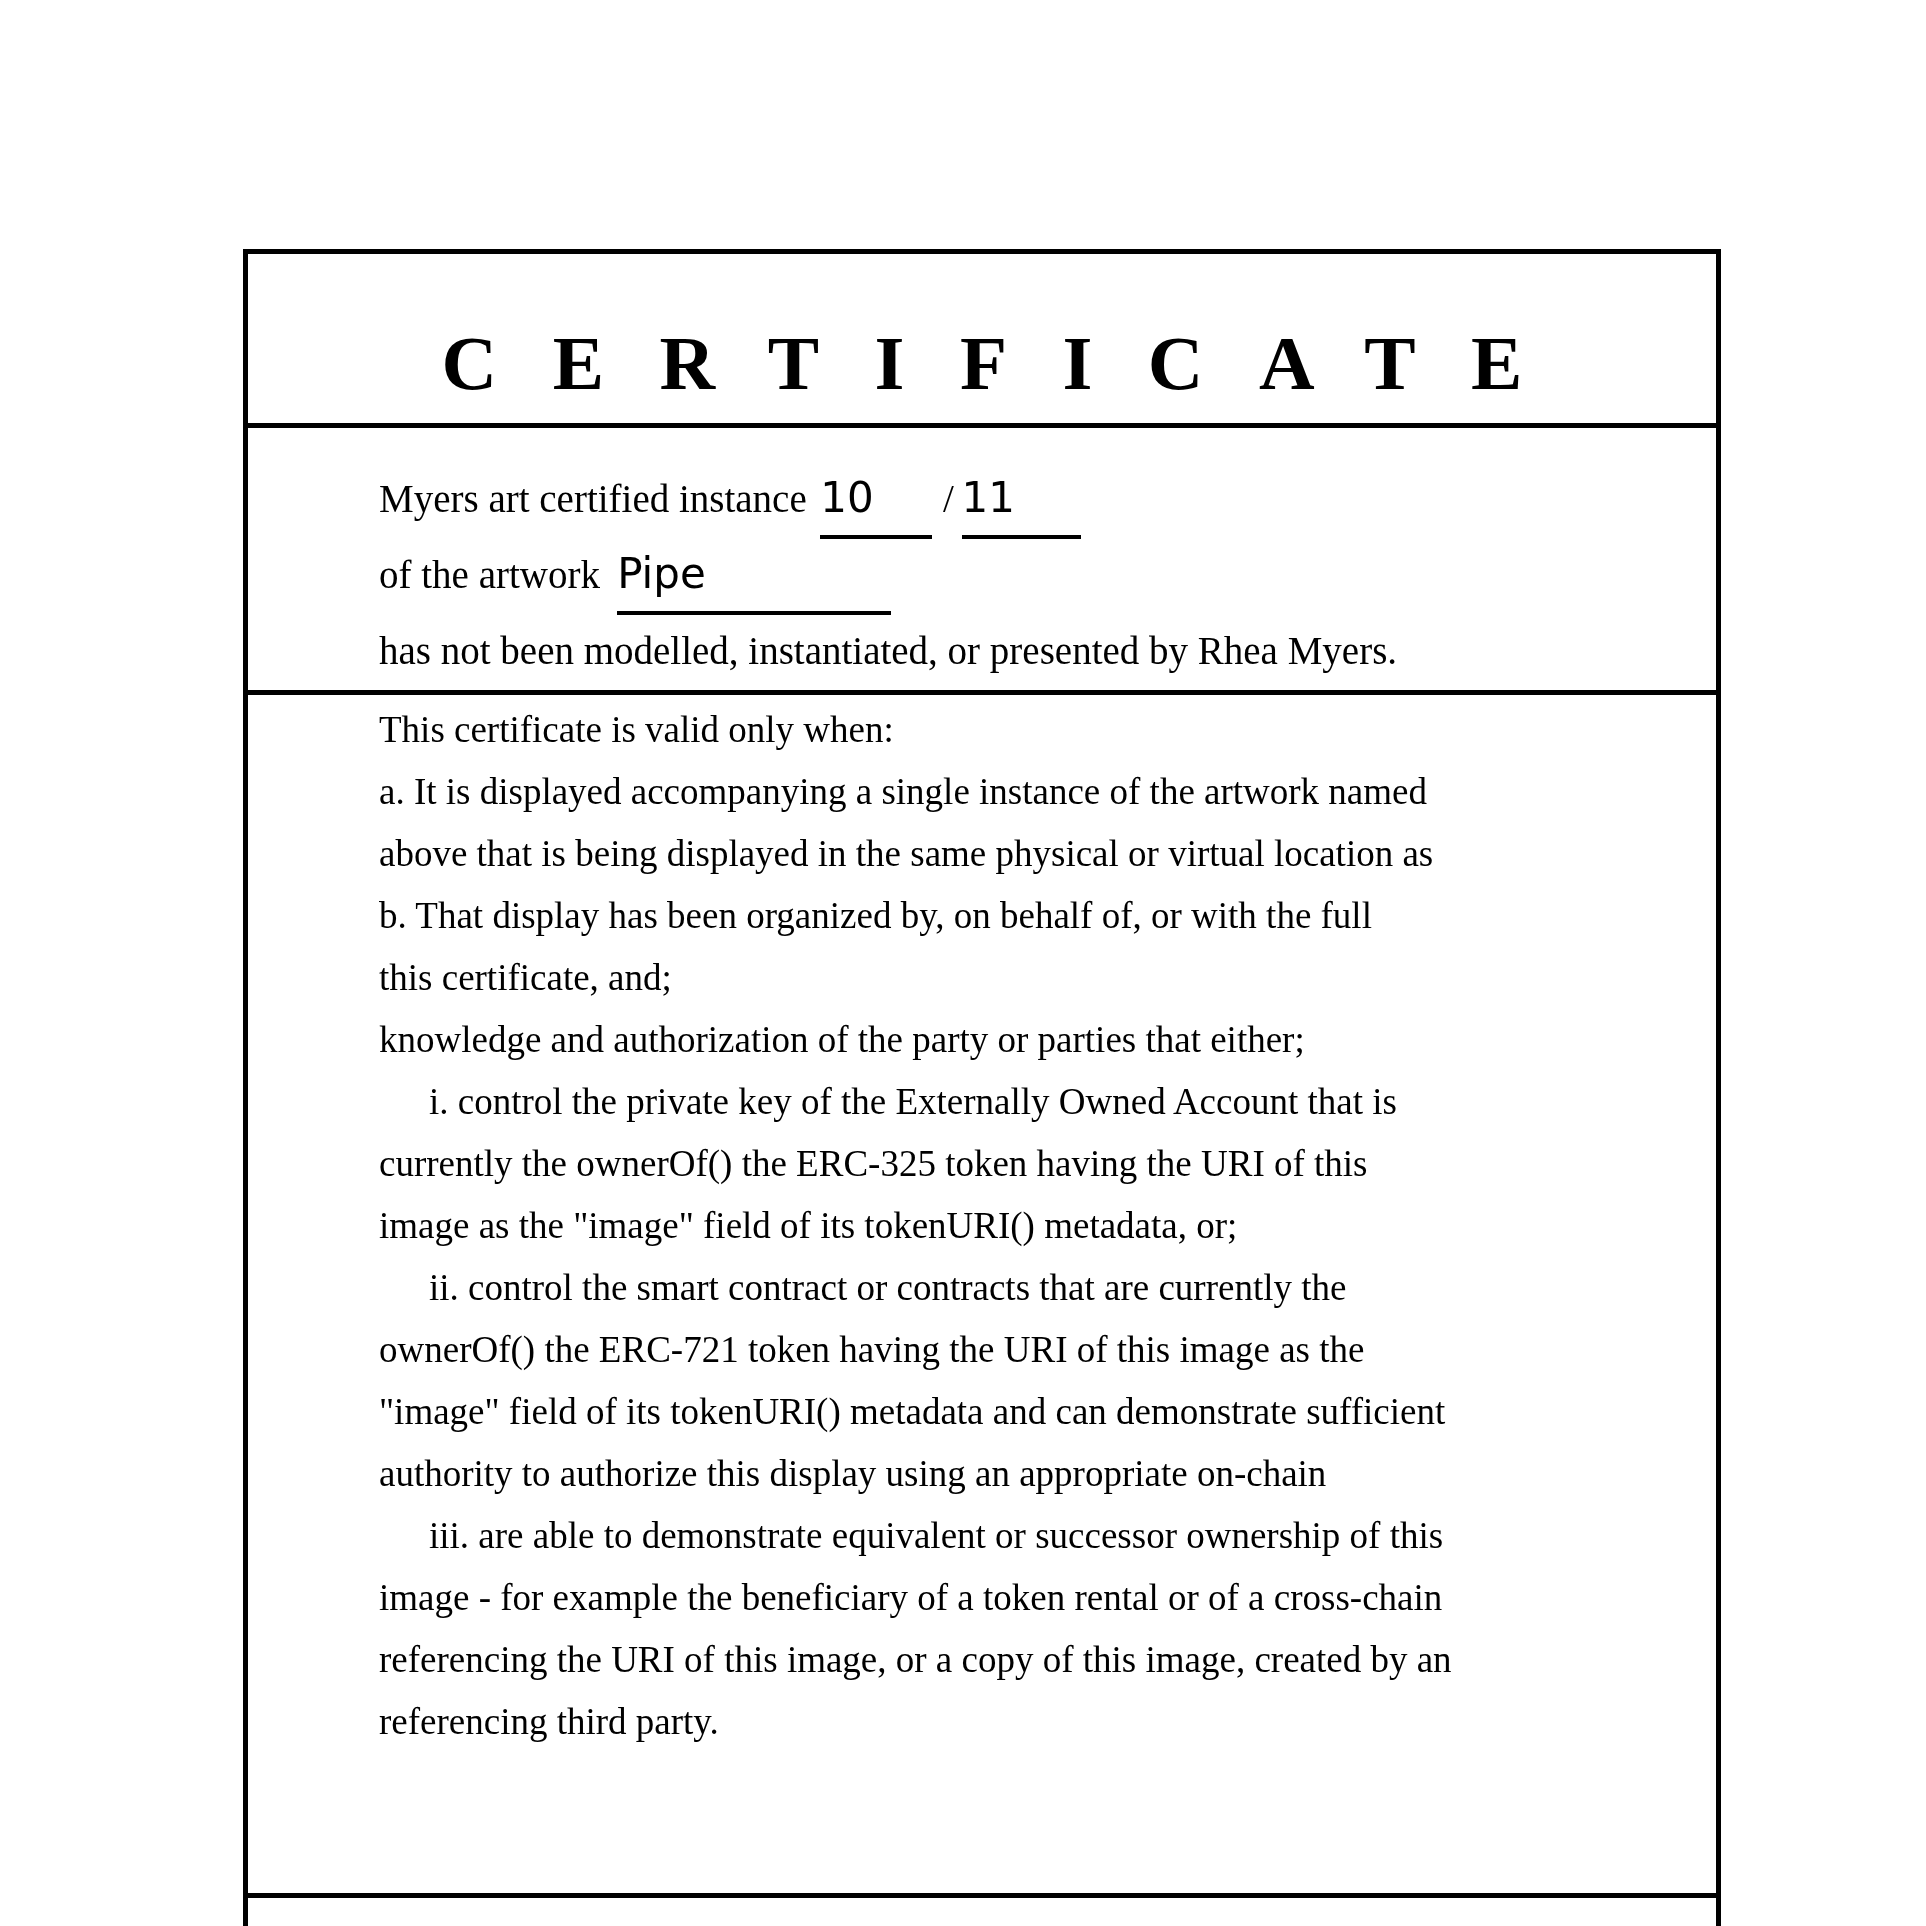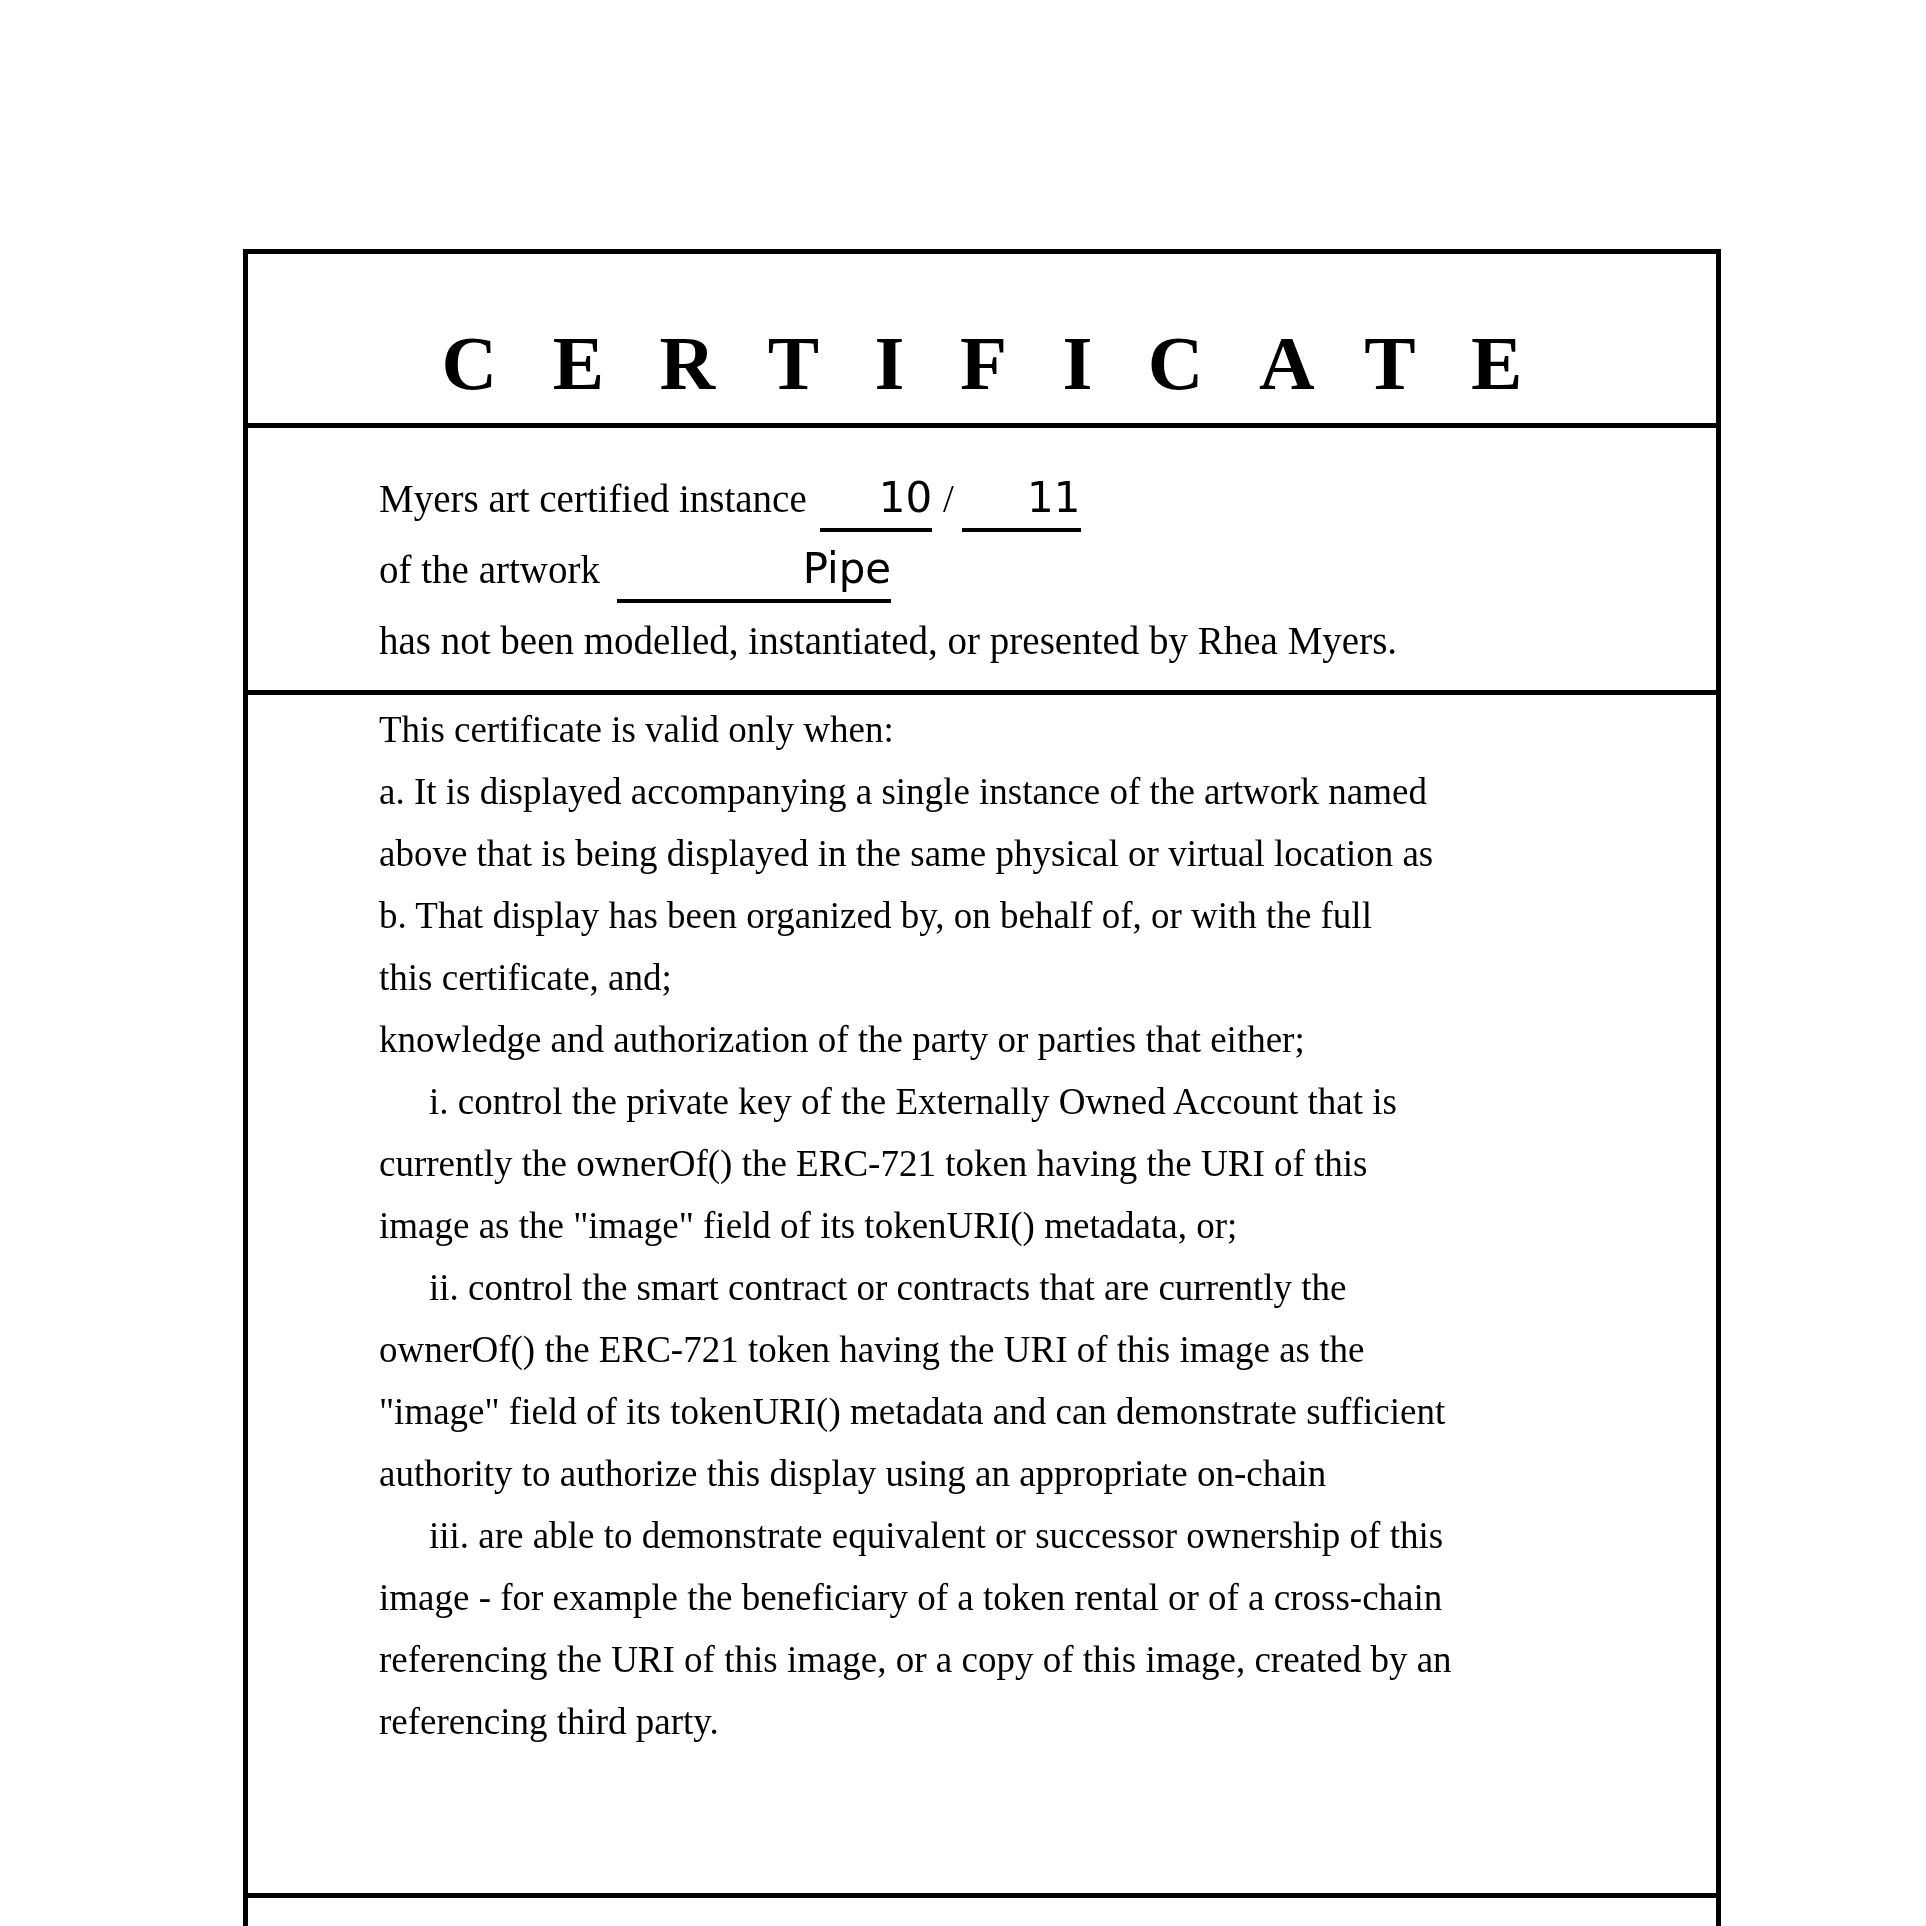--- a/index.html
+++ b/index.html
@@ -51,23 +51,23 @@
     padding: 3.9px 15.4px 0 131px;
     font-size: 37px;
     line-height: 62px;
   }
   #body-section .bodyline { white-space: nowrap; }
   #body-section .indent { padding-left: 50px; }
   .fill {
     display: inline-block;
     font-family: "DejaVu Sans", sans-serif;
     font-size: 42px;
-    text-align: right;
+    text-align: left;
     border-bottom: 4.6px solid #000000;
-    padding-bottom: 7px;
+    padding-bottom: 14px;
     line-height: 46px;
     vertical-align: baseline;
   }
   .fill-instance { min-width: 112px; margin-left: 13.5px; }
   .fill-edition  { min-width: 119px; margin-left: 7.7px; }
   .fill-artwork  { min-width: 274px; margin-left: 17.3px; }
   .slash { display: inline-block; margin-left: 10.8px; }
 </style>
 </head>
 <body>
@@ -90,21 +90,21 @@
     </div>
 
     <div id="body-section" class="section">
       <div class="bodyline">This certificate is valid only when:</div>
       <div class="bodyline">a. It is displayed accompanying a single instance of the artwork named</div>
       <div class="bodyline">above that is being displayed in the same physical or virtual location as</div>
       <div class="bodyline">b. That display has been organized by, on behalf of, or with the full</div>
       <div class="bodyline">this certificate, and;</div>
       <div class="bodyline">knowledge and authorization of the party or parties that either;</div>
       <div class="bodyline indent">i. control the private key of the Externally Owned Account that is</div>
-      <div class="bodyline">currently the ownerOf() the ERC-721 token having the URI of this</div>
+      <div class="bodyline">currently the ownerOf() the ERC-325 token having the URI of this</div>
       <div class="bodyline">image as the "image" field of its tokenURI() metadata, or;</div>
       <div class="bodyline indent">ii. control the smart contract or contracts that are currently the</div>
       <div class="bodyline">ownerOf() the ERC-721 token having the URI of this image as the</div>
       <div class="bodyline">"image" field of its tokenURI() metadata and can demonstrate sufficient</div>
       <div class="bodyline">authority to authorize this display using an appropriate on-chain</div>
       <div class="bodyline indent">iii. are able to demonstrate equivalent or successor ownership of this</div>
       <div class="bodyline">image - for example the beneficiary of a token rental or of a cross-chain</div>
       <div class="bodyline">referencing the URI of this image, or a copy of this image, created by an</div>
       <div class="bodyline">referencing third party.</div>
     </div>

